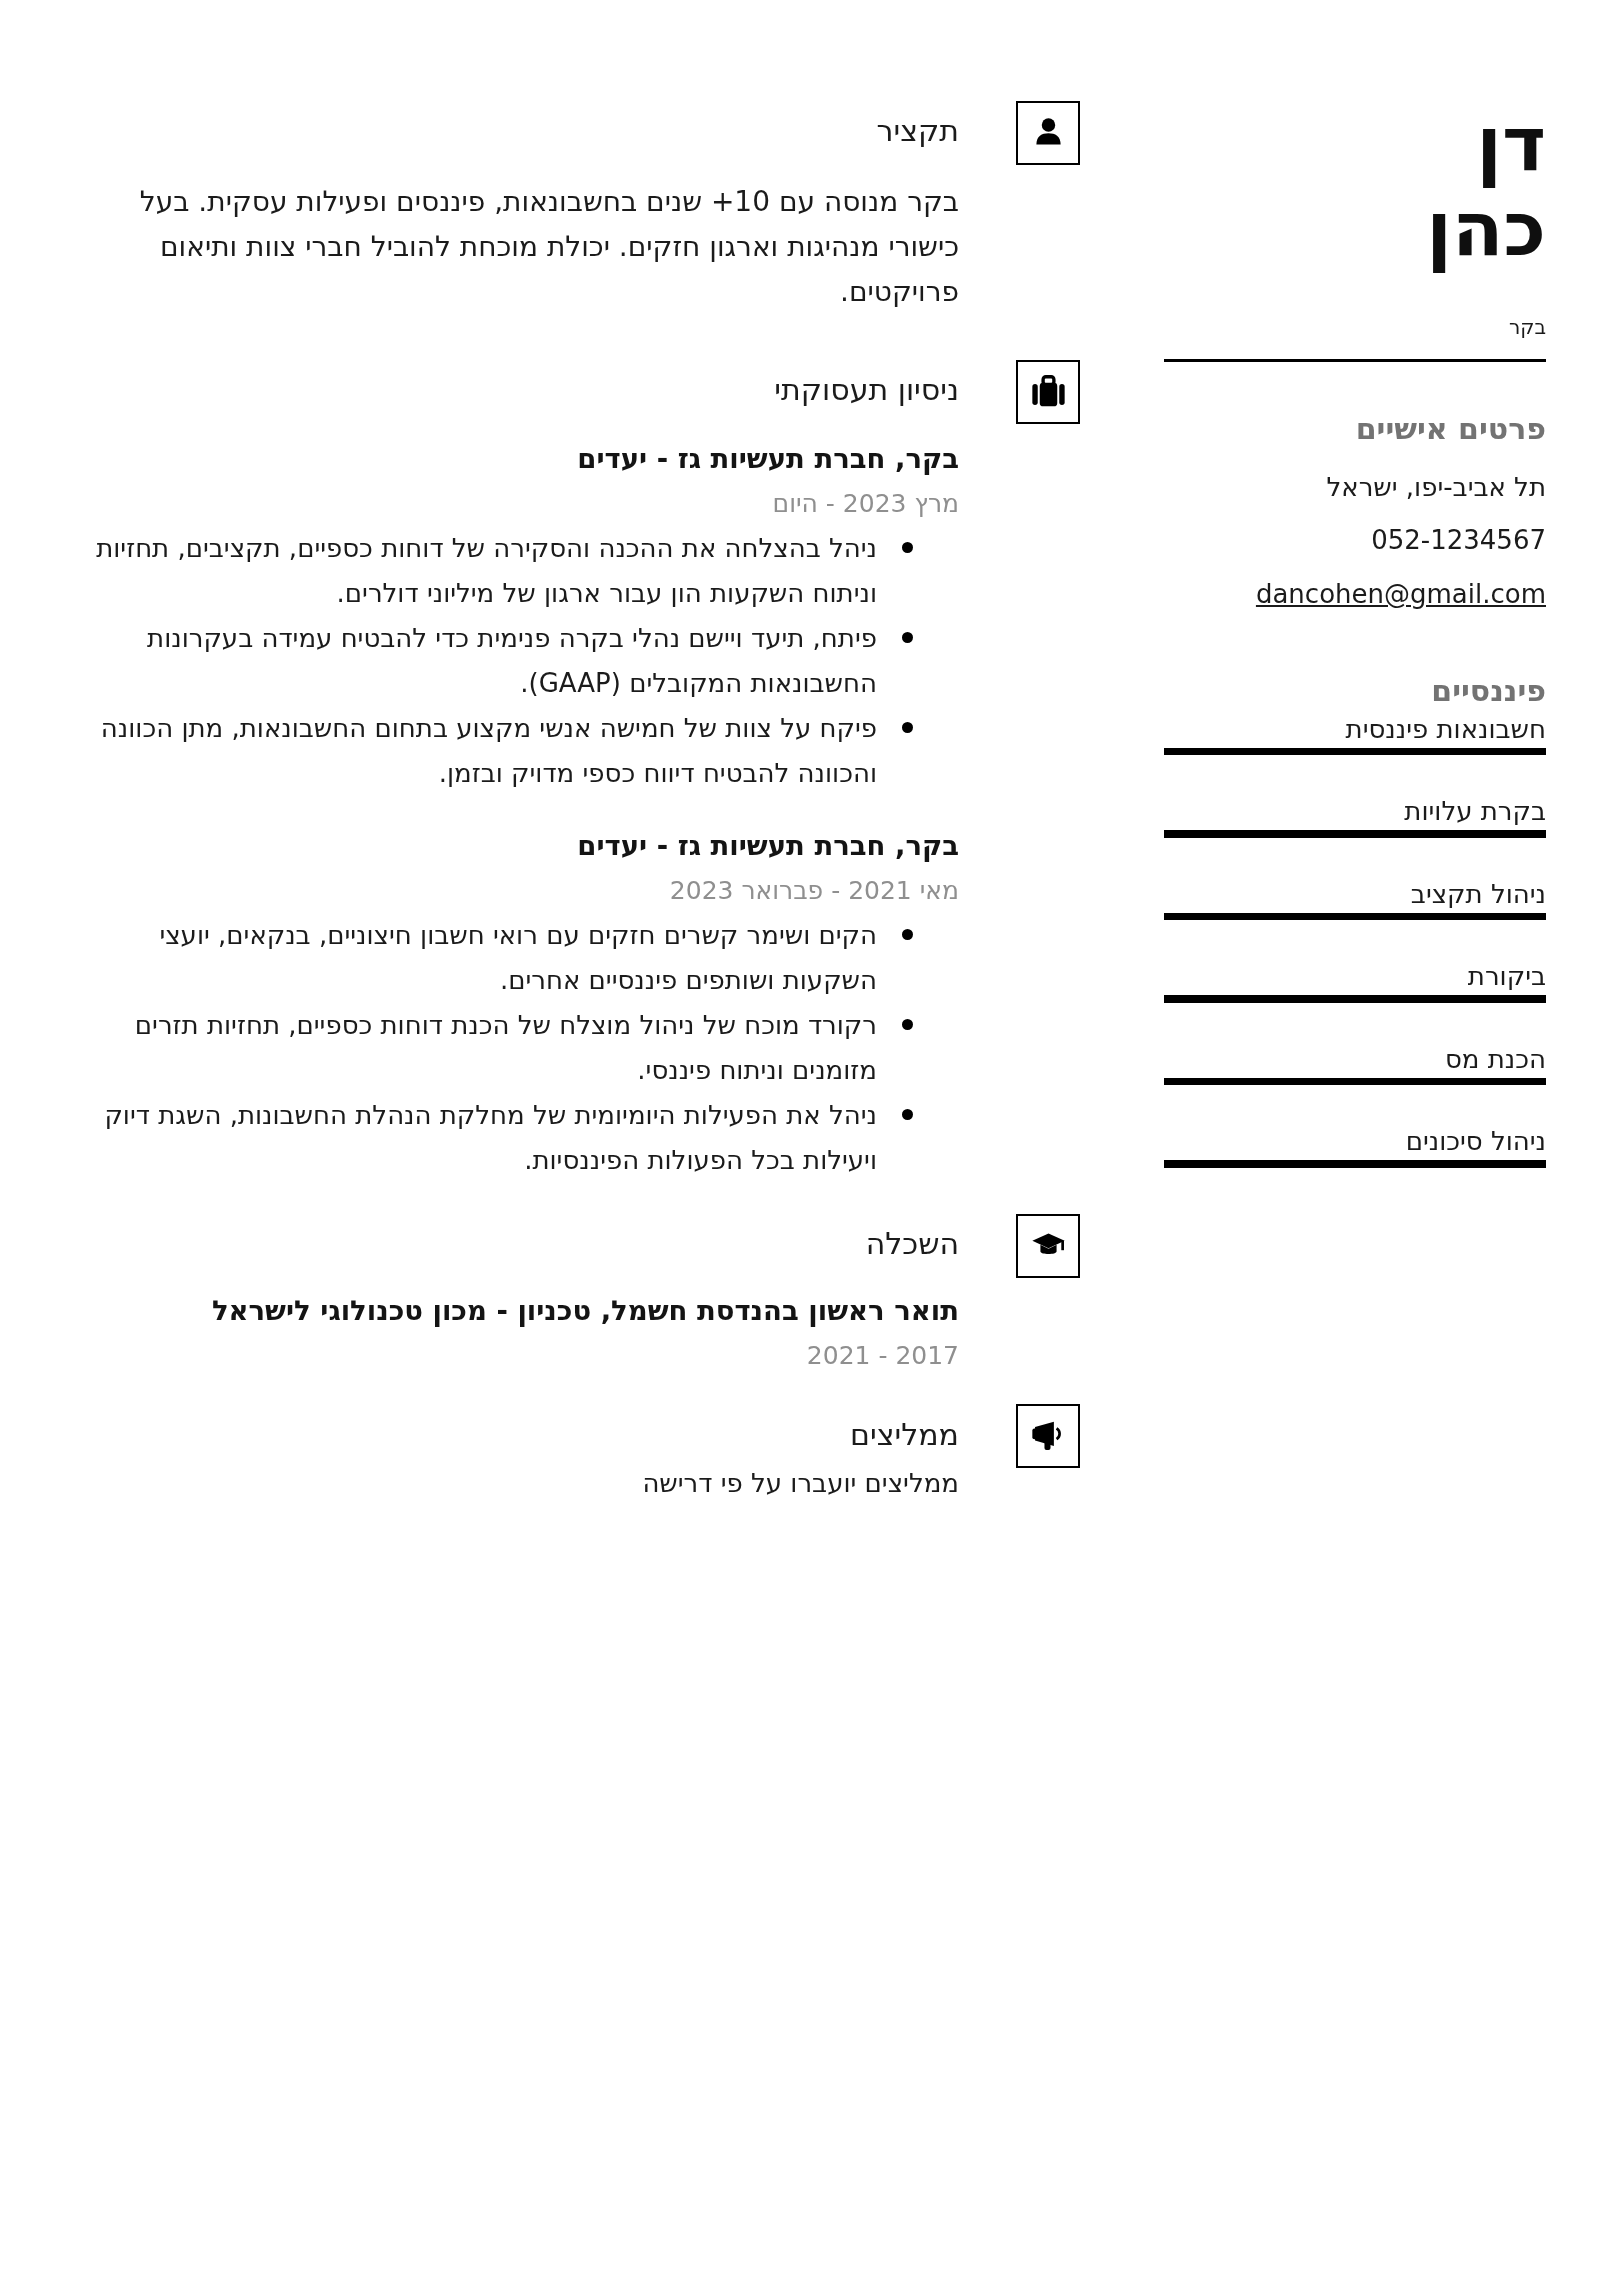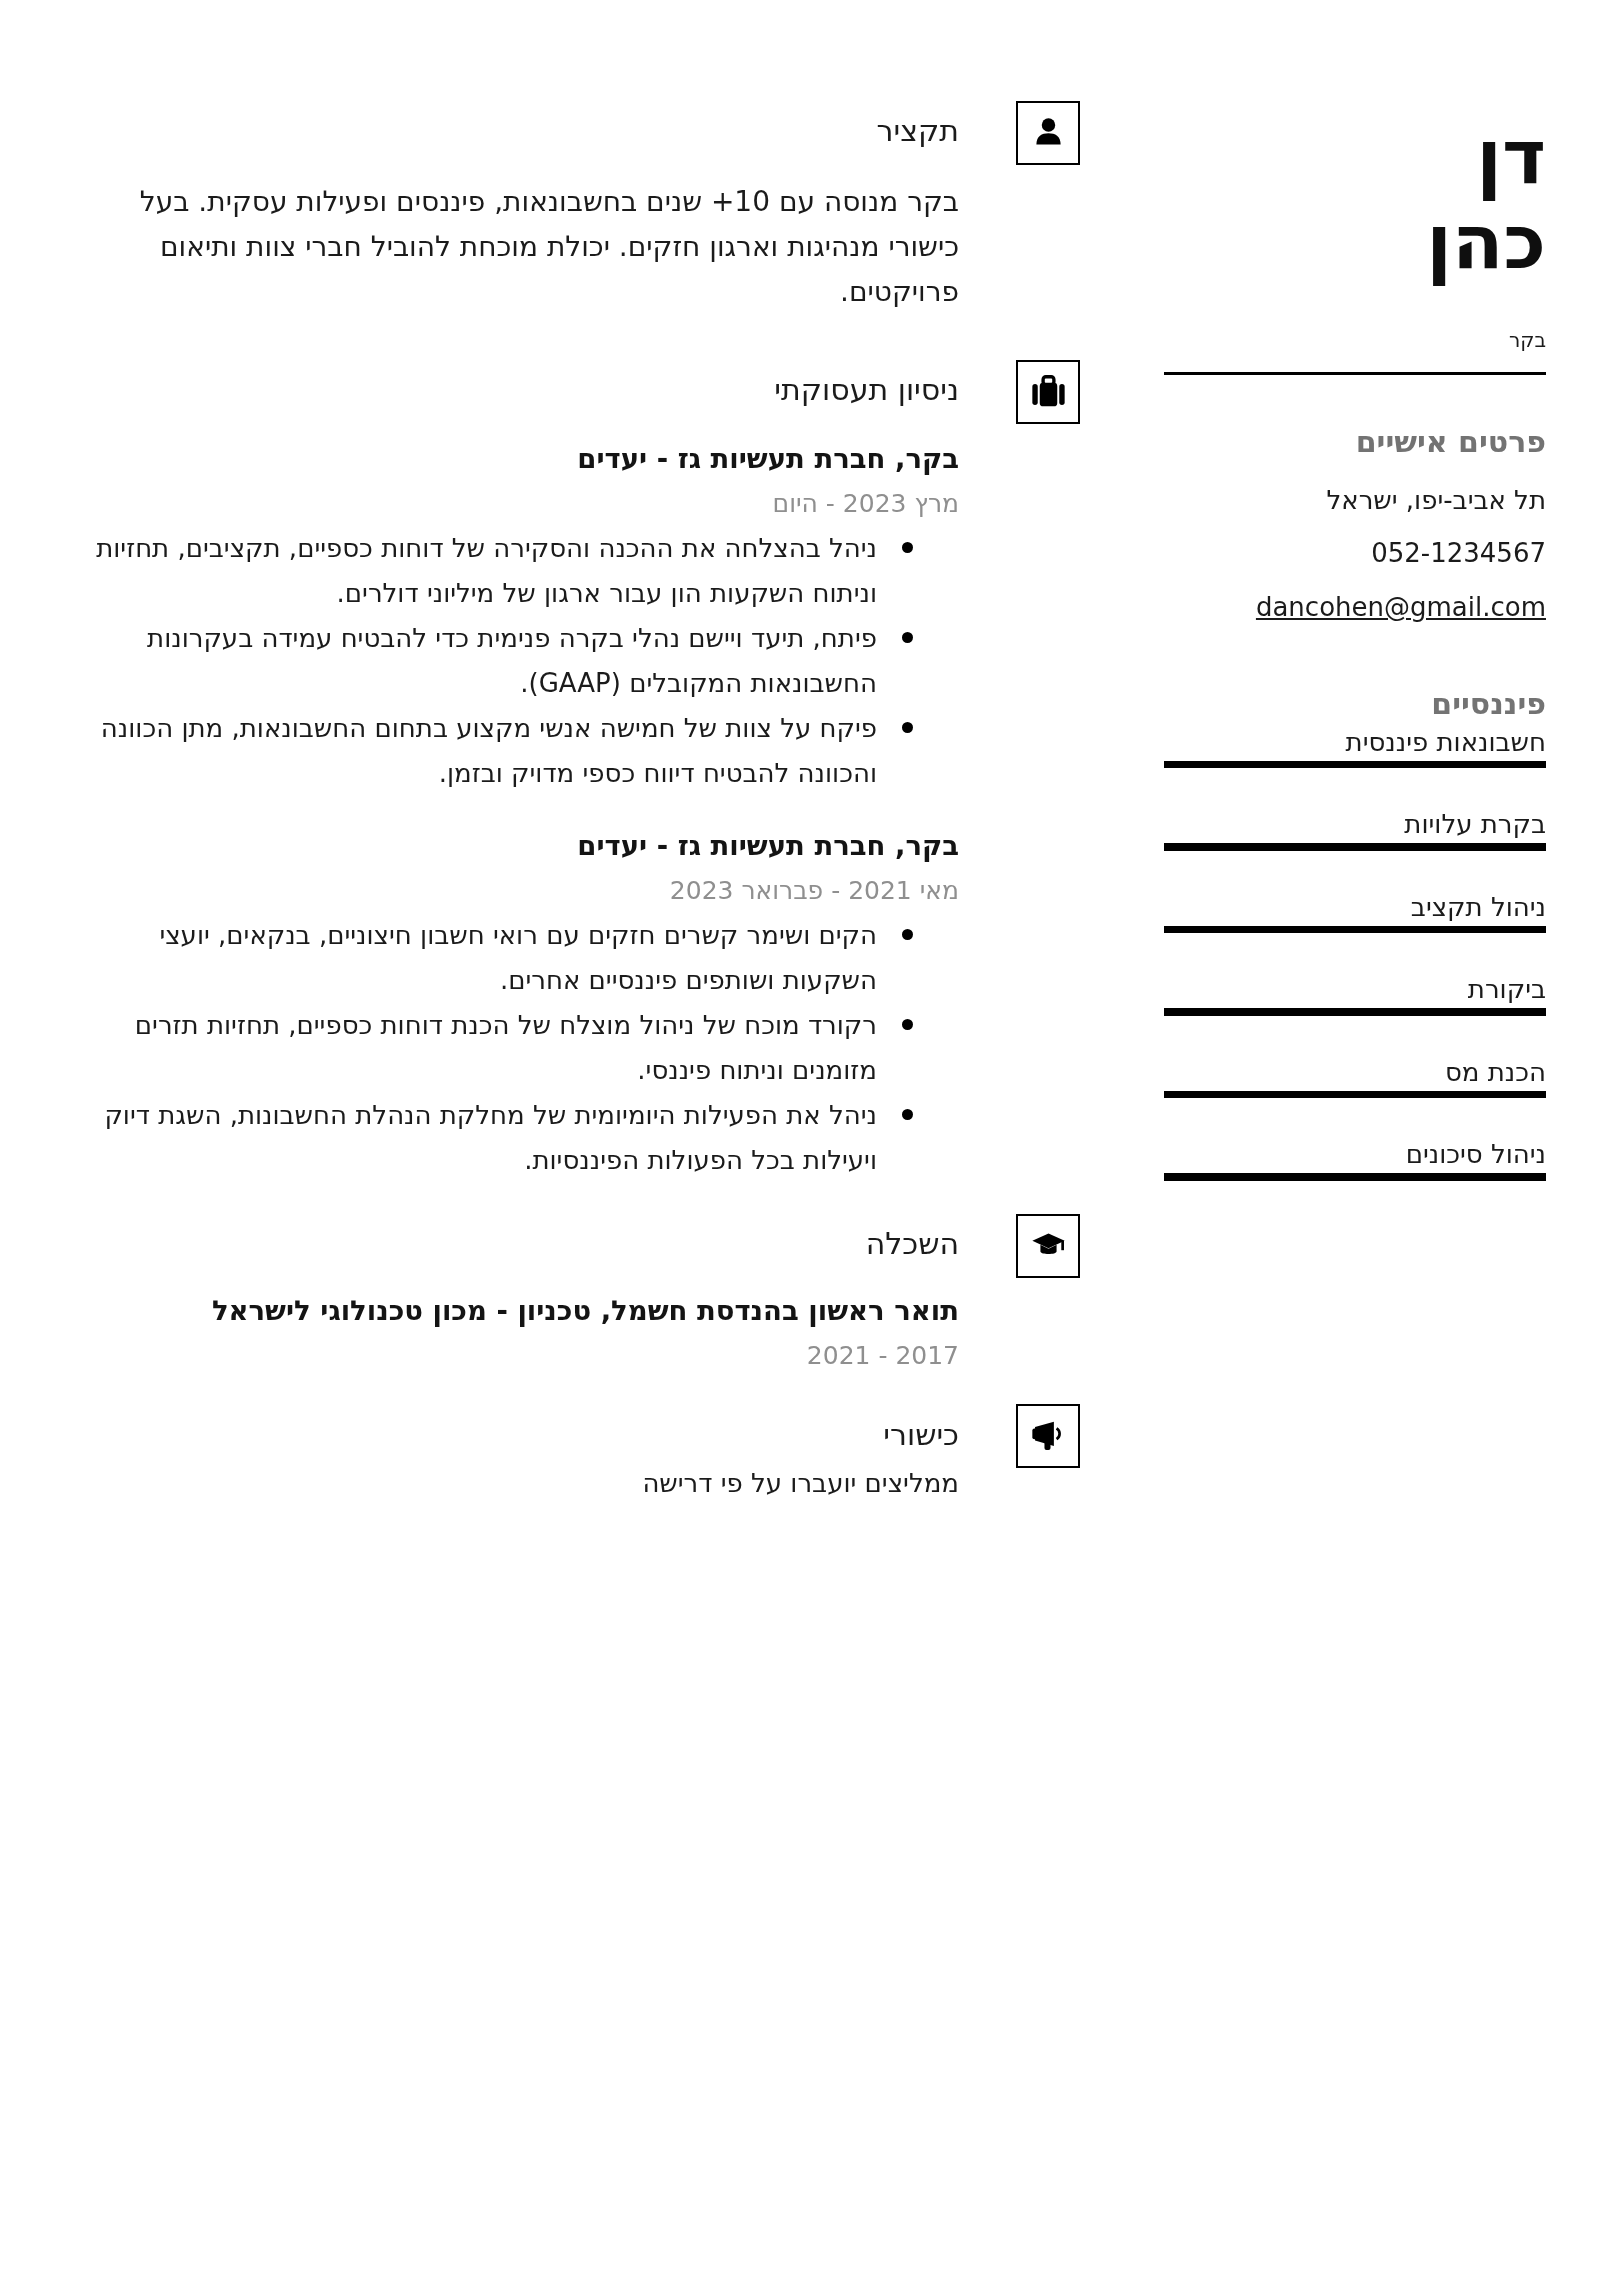--- a/index.html
+++ b/index.html
@@ -40,21 +40,21 @@
   .job + .job { margin-top: 26px; }
 
   .education { margin-top: 41px; }
   .edu-title { margin-top: 23.6px; font-size: 27.5px; line-height: 46px; font-weight: 700; color: #141414; }
   .edu-dates { font-size: 25px; line-height: 45px; color: #8f8f8f; }
 
   .references { margin-top: 37px; }
   .ref-text { margin-top: 10.5px; font-size: 26px; line-height: 39px; }
 
   
-  .sidebar { position: absolute; right: 77px; top: 115px; width: 382px; text-align: right; }
+  .sidebar { position: absolute; right: 77px; top: 102px; width: 382px; text-align: right; }
   .name { font-size: 75px; line-height: 85px; font-weight: 700; color: #0f0f0f; }
   .name-subtitle { margin-top: 37px; font-size: 20px; line-height: 37px; font-weight: 400; }
   .rule { margin-top: 13px; height: 3.3px; background: #000; width: 100%; }
   .side-head { margin-top: 47px; font-size: 30px; line-height: 39px; font-weight: 700; color: #737373; }
   .side-head.skills-head { margin-top: 62px; }
   .contact-line { margin-top: 23.6px; font-size: 26px; line-height: 30px; }
   .email-link { color: #1b1b1b; text-decoration: underline; cursor: pointer; }
   .skills-list { margin-top: 3.9px; }
   .skill { margin-bottom: 41px; }
   .skill-label { font-size: 26px; line-height: 31px; }
@@ -126,21 +126,21 @@
 
     <div class="section references">
       <div class="icon-box">
         <svg viewBox="0 0 52 52" aria-hidden="true">
           <polygon points="6,12 34,4 34,40 6,32" fill="#000"></polygon>
           <rect x="2" y="14" width="8" height="16" rx="3" fill="#000"></rect>
           <rect x="20" y="32" width="9" height="14" rx="3" fill="#000"></rect>
           <path d="M38 14 C44 18 44 26 38 30" fill="none" stroke="#000" stroke-width="4"></path>
         </svg>
       </div>
-      <div class="sec-head">כישורי</div>
+      <div class="sec-head">ממליצים</div>
       <div class="ref-text">ממליצים יועברו על פי דרישה</div>
     </div>
 
   </div>
 
   <div class="sidebar">
 
     <div class="name">
       <div>דן</div>
       <div>כהן</div>

